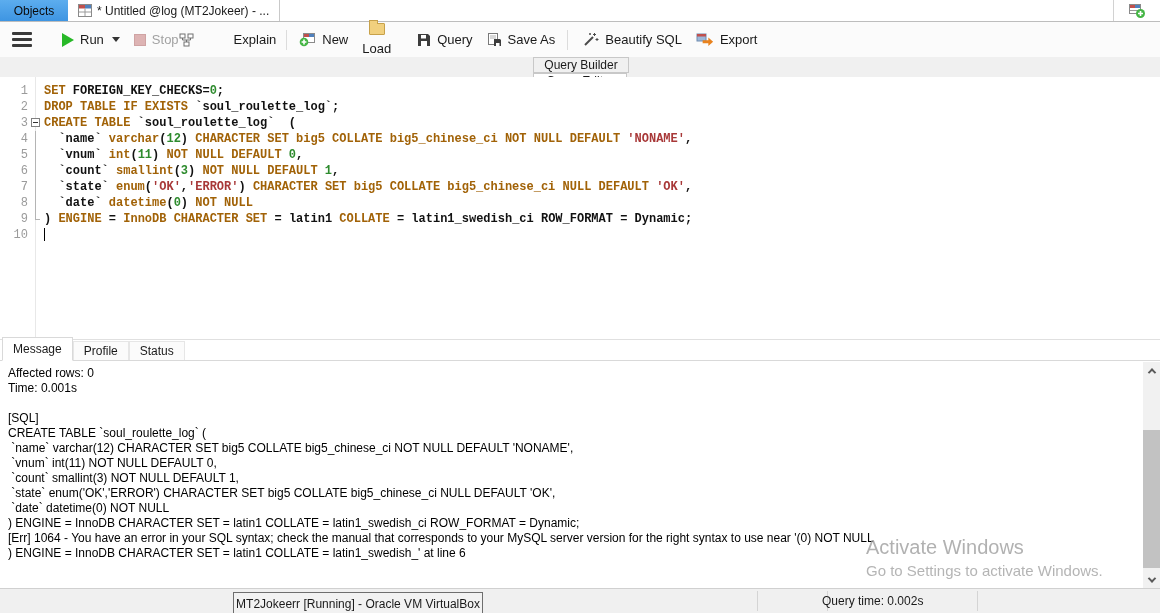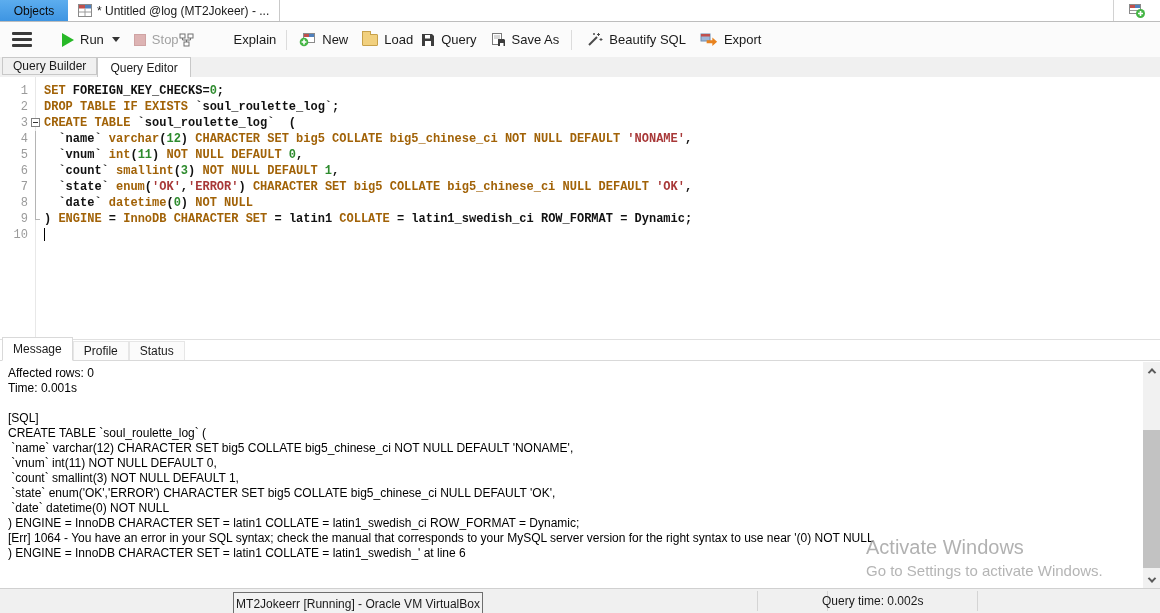--- a/index.html
+++ b/index.html
@@ -22,21 +22,21 @@
   .hamburger { width:20px; display:flex; flex-direction:column; gap:3px; margin:0 30px 0 12px; }
   .hamburger i { display:block; height:3px; background:#3a3a3a; border-radius:1px; }
   .run-tri { width:0; height:0; border-left:12px solid #27b827; border-top:7px solid transparent; border-bottom:7px solid transparent; }
   .dd-caret { width:0; height:0; border-left:4px solid transparent; border-right:4px solid transparent; border-top:5px solid #333; margin-left:2px; }
   .stop-sq { width:12px; height:12px; background:#ddb3b3; border:1px solid #cfa3a3; }
   .dis { color:#a2a2a2; }
   .folder { width:16px; height:12px; background:#f1d07e; border:1px solid #c7a14a; border-radius:1px; position:relative; }
   .folder::before { content:""; position:absolute; left:-1px; top:-4px; width:7px; height:3px; background:#f1d07e; border:1px solid #c7a14a; border-bottom:none; }
 
   
-  .subtabs { height:20px; background:#f0f0f0; display:flex; align-items:flex-start; font-size:12px; color:#1a1a1a; }
+  .subtabs { height:20px; background:#f0f0f0; display:flex; align-items:center; font-size:12px; color:#1a1a1a;flex-direction:column; }
   .subtab-inactive { height:18px; display:flex; align-items:center; padding:0 10px; background:#f0f0f0;
                      border:1px solid #c8c8c8; margin-left:2px; }
   .subtab-active { height:20px; display:flex; align-items:center; padding:0 12px; background:#fff;
                    border:1px solid #c8c8c8; border-bottom:none; }
 
   
   .editor { height:263px; position:relative; background:#fff; padding-top:6px; border-bottom:1px solid #e0e0e0;
             font-family:"Liberation Mono",monospace; font-size:12px; font-weight:bold; }
   .gutter-divider { position:absolute; left:35px; top:0; bottom:0; width:1px; background:#e8e8e8; }
   .ed-line { position:relative; height:16px; line-height:16px; }
@@ -155,21 +155,21 @@
           <rect x="4.5" y="1.5" width="11" height="9" fill="#fff" stroke="#8a8a8a"></rect>
           <rect x="5" y="2" width="5" height="3" fill="#c0504d"></rect>
           <rect x="10" y="2" width="5" height="3" fill="#4f81bd"></rect>
           <circle cx="5" cy="10" r="4.3" fill="#45b545"></circle>
           <path d="M5 7.6 v4.8 M2.6 10 h4.8" stroke="#fff" stroke-width="1.6"></path>
         </svg>
       </span>
       <span>New</span>
     </div>
 
-    <div class="tb-item" style="margin-right:8px;">
+    <div class="tb-item" style="margin-right:26px;flex-direction:column;">
       <span class="folder"></span>
       <span>Load</span>
     </div>
 
     <div class="tb-item" style="margin-right:14px;">
       <span>
         <svg width="14" height="14" viewBox="0 0 14 14">
           <path d="M1 1 h10 l2 2 v10 h-12 z" fill="#3d3d3d"></path>
           <rect x="4" y="8" width="6" height="5" fill="#fff"></rect>
           <rect x="4" y="2" width="5" height="3.5" fill="#fff"></rect>

